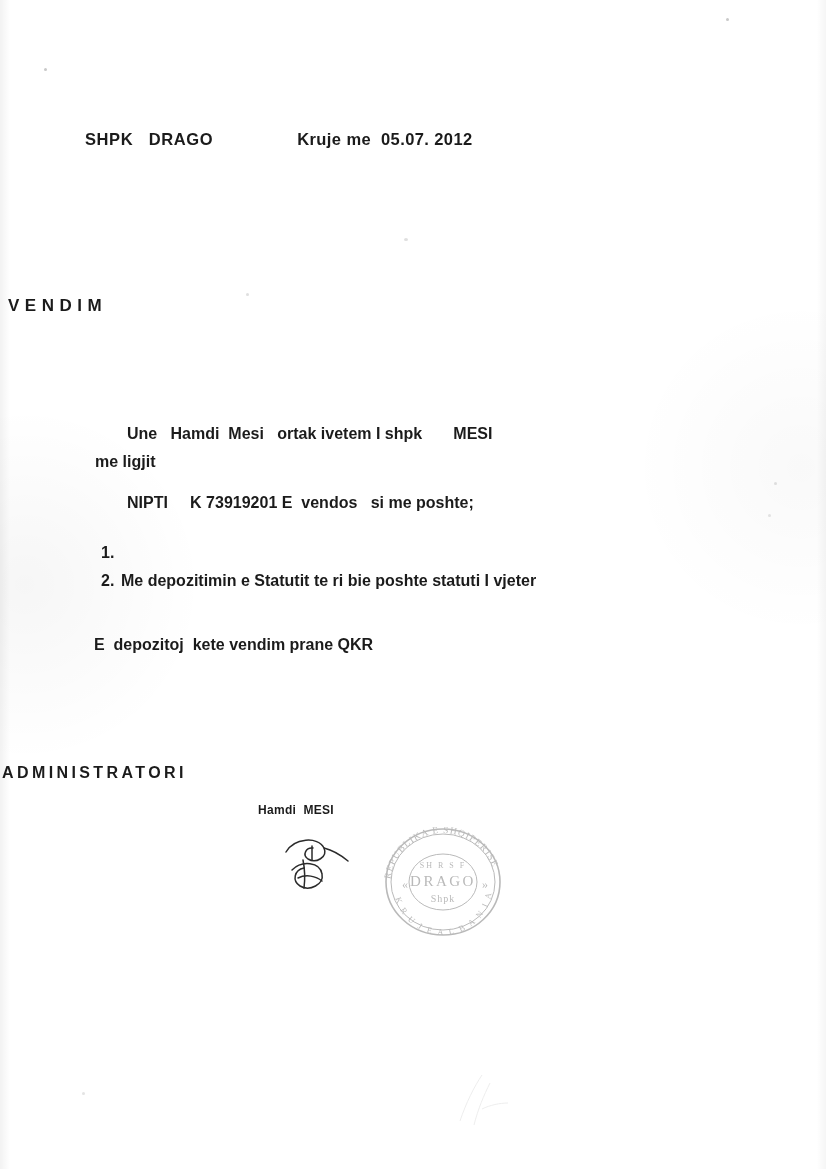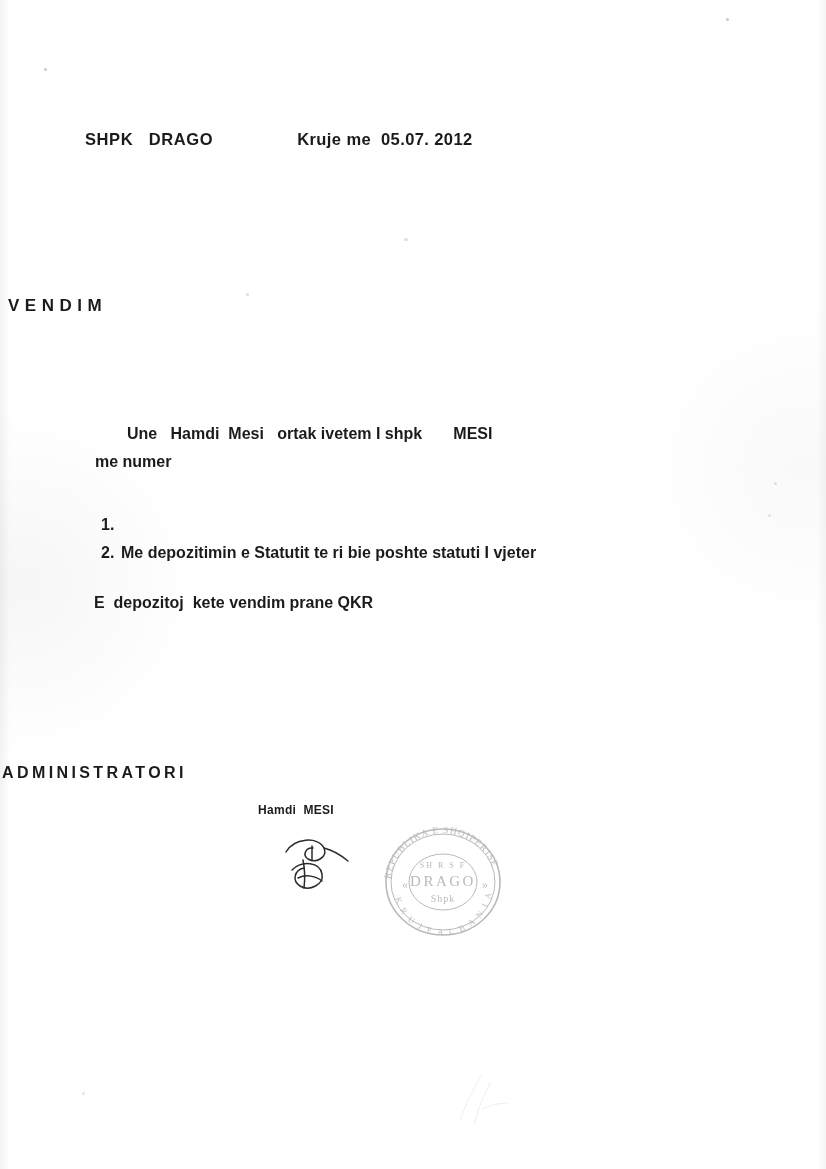--- a/index.html
+++ b/index.html
@@ -110,21 +110,21 @@
     white-space: pre-wrap;
   }
   .num {
     width: 26px;
     flex: 0 0 26px;
     text-align: left;
     padding-left: 6px;
     box-sizing: border-box;
   }
   .closing {
-    margin-top: 22px;
+    margin-top: 36px;
     font-size: 16px;
     font-weight: bold;
     line-height: 28px;
     white-space: pre-wrap;
     margin-left: -1px;
   }
 
   
   .sig-title {
     position: absolute;
@@ -196,22 +196,23 @@
 
   <div class="header-row">
     <div class="company">SHPK   DRAGO</div>
     <div class="place-date">Kruje me  05.07. 2012</div>
   </div>
 
   <div class="title">VENDIM</div>
 
   <div class="body-block">
     <p class="para indent">Une   Hamdi  Mesi   ortak ivetem I shpk       MESI</p>
-    <p class="para">me numer</p>
+    <p class="para">me ligjit</p>
     <div class="para-gap"></div>
+    <p class="para indent">NIPTI     K 73919201 E  vendos   si me poshte;</p>
 
     <ul class="numbered">
       <li>
         <span class="num">1.</span>
       </li>
       <li>
         <span class="num">2.</span>
         <span>Me depozitimin e Statutit te ri bie poshte statuti I vjeter</span>
       </li>
     </ul>

